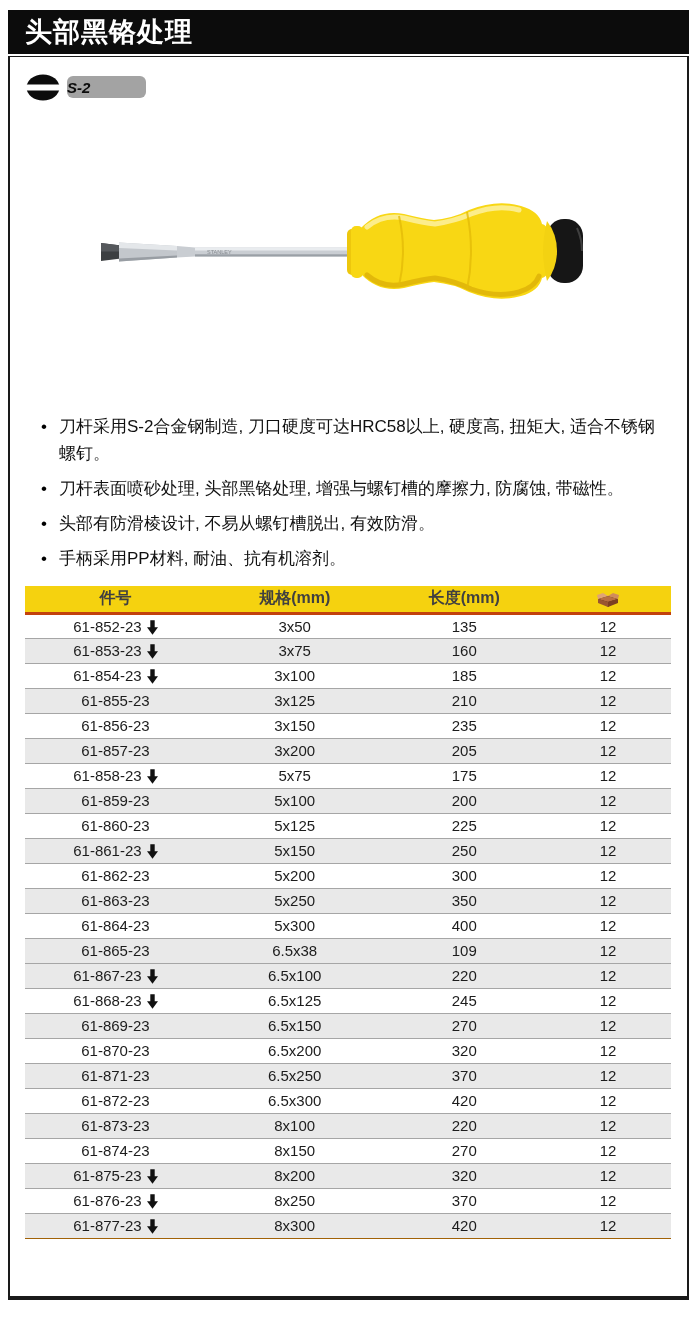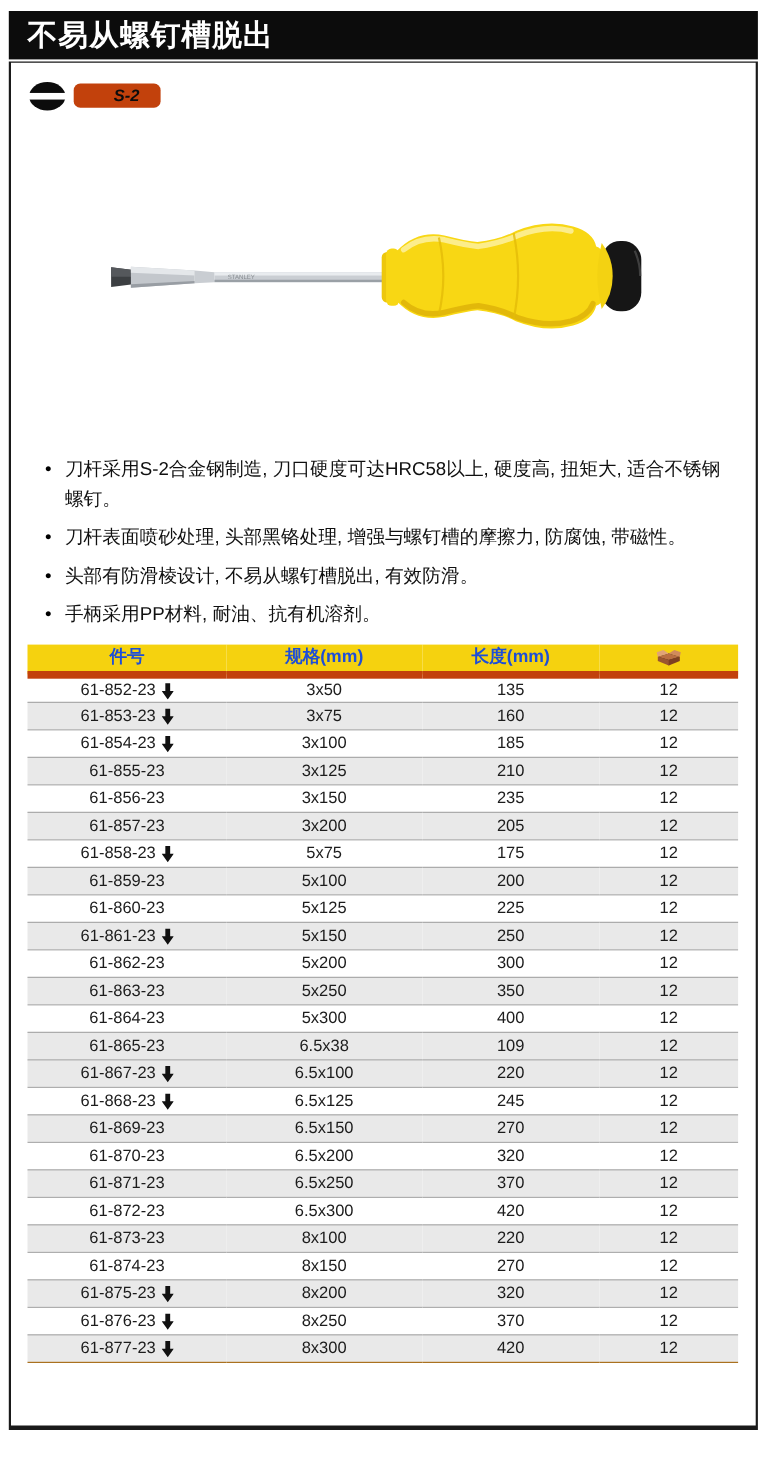--- a/index.html
+++ b/index.html
@@ -16,58 +16,58 @@
 
   .content-box {
     margin-top: 2px; height: 1244px;
     border: 2px solid #1a1a1a; border-top-width: 1px; border-bottom-width: 4px;
     background: #ffffff; overflow: hidden;
   }
 
   .brand-row { display: flex; align-items: center; gap: 7px; margin: 16px 0 0 16px; height: 28px; }
   .slot-icon { width: 34px; height: 27px; display: inline-block; }
   .grade-badge {
-    width: 79px; height: 22px; background: #c2410c; border-radius: 6px;
-    display: flex; align-items: center; justify-content: center; padding-left: 17px;
+    width: 79px; height: 22px; background: #a3a3a3; border-radius: 6px;
+    display: flex; align-items: center; 
   }
   .grade-badge b { font-style: italic; font-weight: bold; font-size: 15px; color: #0c0c0c; }
 
   .product-figure { height: 298px; display: flex; align-items: center; justify-content: center; }
 
   .features { list-style: none; margin: 14px 18px 0 30px; }
   .features li {
     position: relative; padding-left: 19px; font-size: 17px; line-height: 27px;
     margin-bottom: 8px; color: #101010;
   }
   .features li::before { content: "•"; position: absolute; left: 1px; top: 0; font-size: 17px; color: #000; }
 
   table.parts-table {
     border-collapse: collapse; width: 646px; margin: 14px 0 0 15px; table-layout: fixed;
   }
   .parts-table col.c1 { width: 28%; } .parts-table col.c2 { width: 27.5%; }
   .parts-table col.c3 { width: 25%; }  .parts-table col.c4 { width: 19.5%; }
   .parts-table th {
-    background: #F5D20F; height: 27px; border-bottom: 7px solid #c2410c;
-    font-size: 16px; font-weight: bold; text-align: center; color: #1d4ed8;
+    background: #F5D20F; height: 27px; border-bottom: 3px solid #c2410c;
+    font-size: 16px; font-weight: bold; text-align: center; color: #404040;
   }
   .parts-table td { height: 25px; font-size: 15px; text-align: center; color: #1c1c1c; padding: 0; }
   .parts-table tbody tr + tr td { border-top: 1px solid #a6a6a6; }
   .parts-table tbody tr:last-child td { border-bottom: 1px solid #a16207; }
   .parts-table tbody tr.alt { background: #e9e9e9; }
   .part-cell-inner { display: inline-flex; align-items: center; gap: 5px; }
   .down-arrow { display: inline-flex; margin-top: 2px; }
   .box-icon { display: inline-flex; vertical-align: middle; }
 </style>
 </head>
 <body>
 
 <div class="page">
 
   <div class="title-bar">
-    <span>不易从螺钉槽脱出</span>
+    <span>头部黑铬处理</span>
   </div>
 
   <div class="content-box">
 
     <div class="brand-row">
       <span class="slot-icon">
         <svg viewBox="0 0 34 27" width="34" height="27">
           <ellipse cx="17" cy="13.5" rx="16.5" ry="13" fill="#0c0c0c"></ellipse>
           <rect x="0" y="10.5" width="34" height="6" fill="#ffffff"></rect>
         </svg>

